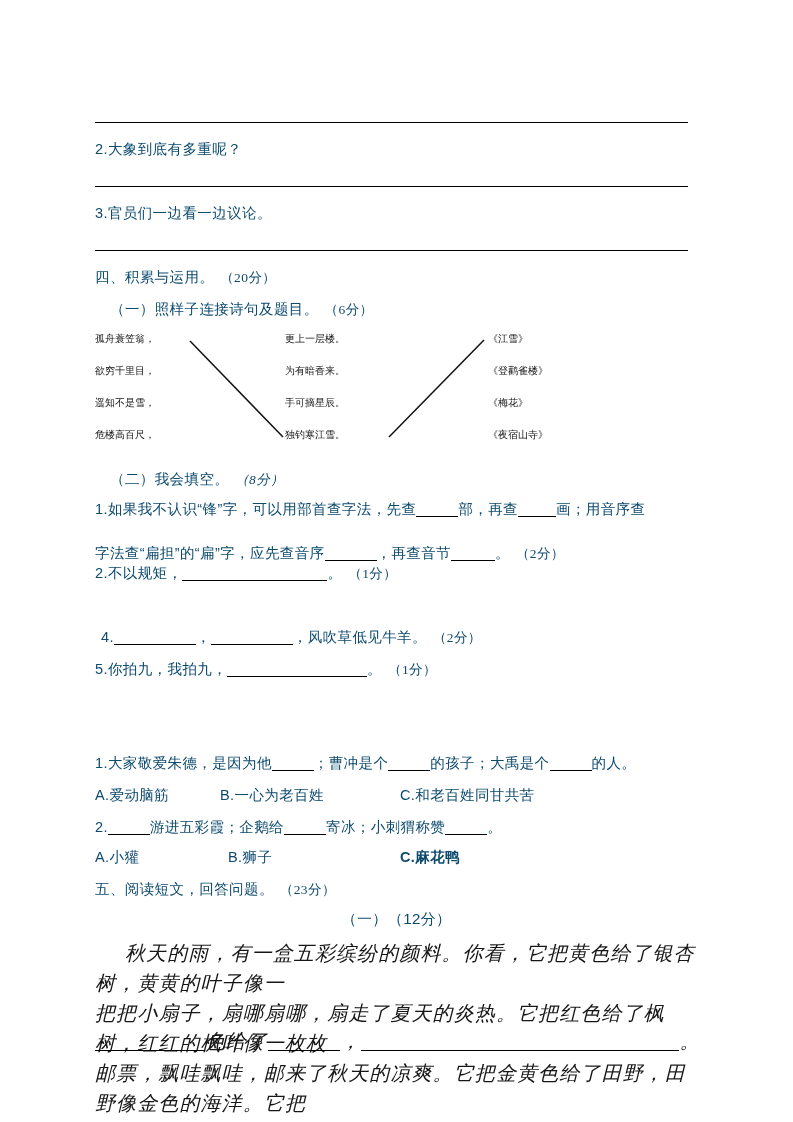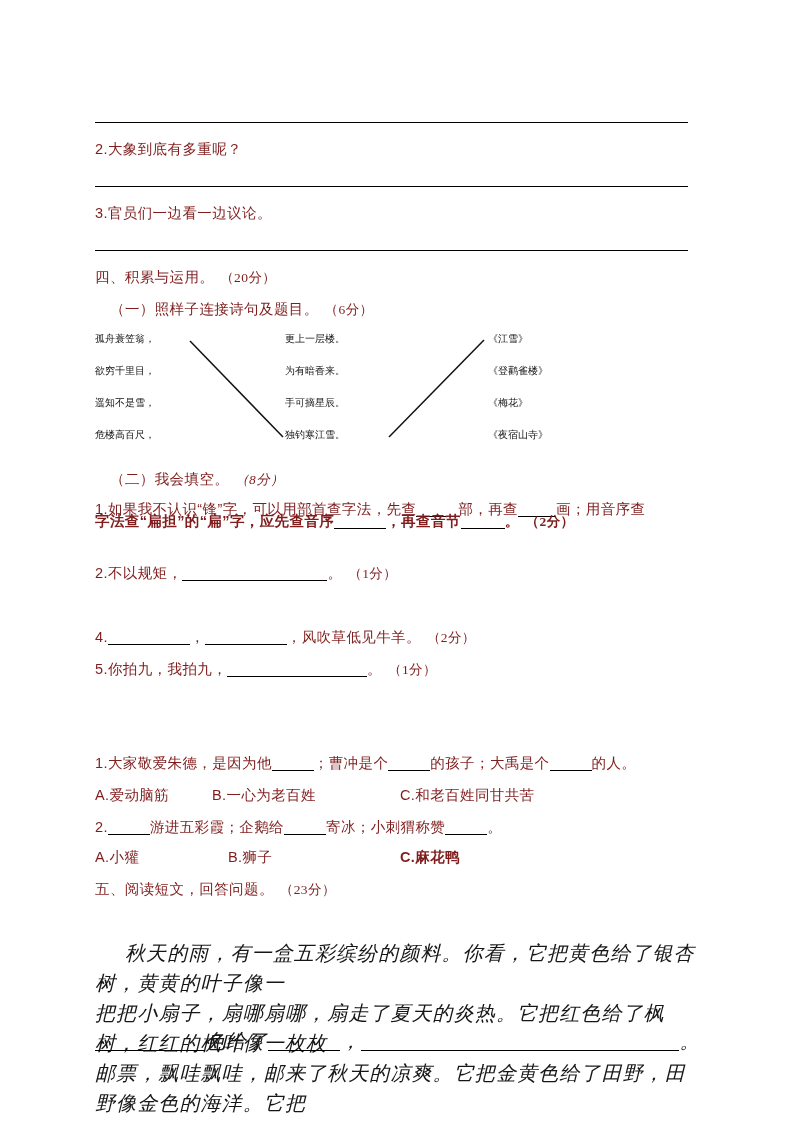--- a/index.html
+++ b/index.html
@@ -22,21 +22,21 @@
     width: 793px;
     height: 1122px;
   }
 
   
   .line {
     position: absolute;
     white-space: nowrap;
     font-size: 14.5px;
     letter-spacing: 0.4px;
-    color: #7f1d1d;
+    color: #0c4a6e;
   }
   .sans   { font-family: "Liberation Sans", "DejaVu Sans", sans-serif; }
 
   .score  { font-family: "Liberation Serif", "DejaVu Serif", serif; font-size: 13.5px; }
 
   
   .rule {
     position: absolute;
     height: 0;
     border-top: 1.6px solid #000000;
@@ -121,47 +121,47 @@
   </svg>
 
   <div class="line sans" style="left:110px; top:470px;">
     <span>（二）我会填空。</span><span class="score" style="margin-left:6px;font-style:italic;">（8分）</span>
   </div>
 
   <div class="line sans" style="left:95px; top:500px;">
     <span>1.</span><span>如果我不认识“锋”字，可以用部首查字法，先查</span><span class="blank" style="width:42px;"></span><span>部，再查</span><span class="blank" style="width:38px;"></span><span>画；用音序查</span>
   </div>
 
-  <div class="line sans" style="left:95px; top:512px;font-weight:bold;">
+  <div class="line sans" style="left:95px; top:544px;">
     <span>字法查“扁担”的“扁”字，应先查音序</span><span class="blank" style="width:52px;"></span><span>，再查音节</span><span class="blank" style="width:44px;"></span><span>。</span><span class="score" style="margin-left:6px;">（2分）</span>
   </div>
 
   <div class="line sans" style="left:95px; top:564px;">
     <span>2.</span><span>不以规矩，</span><span class="blank" style="width:145px;"></span><span>。</span><span class="score" style="margin-left:6px;">（1分）</span>
   </div>
 
 
-  <div class="line sans" style="left:95px; top:628px;">
+  <div class="line sans" style="left:101px; top:628px;">
     <span>4.</span><span class="blank" style="width:82px;"></span><span>，</span><span class="blank" style="width:82px;"></span><span>，风吹草低见牛羊。</span><span class="score" style="margin-left:6px;">（2分）</span>
   </div>
 
   <div class="line sans" style="left:95px; top:660px;">
     <span>5.</span><span>你拍九，我拍九，</span><span class="blank" style="width:140px;"></span><span>。</span><span class="score" style="margin-left:6px;">（1分）</span>
   </div>
 
 
 
   <div class="line sans" style="left:95px; top:754px;">
     <span>1.</span><span>大家敬爱朱德，是因为他</span><span class="blank" style="width:42px;"></span><span>；曹冲是个</span><span class="blank" style="width:42px;"></span><span>的孩子；大禹是个</span><span class="blank" style="width:42px;"></span><span>的人。</span>
   </div>
 
   <div class="line sans" style="left:95px; top:786px;">
     <span>A.</span><span>爱动脑筋</span>
   </div>
-  <div class="line sans" style="left:212px; top:786px;">
+  <div class="line sans" style="left:220px; top:786px;">
     <span>B.</span><span>一心为老百姓</span>
   </div>
   <div class="line sans" style="left:400px; top:786px;">
     <span>C.</span><span>和老百姓同甘共苦</span>
   </div>
 
   <div class="line sans" style="left:95px; top:818px;">
     <span>2.</span><span class="blank" style="width:42px;"></span><span>游进五彩霞；企鹅给</span><span class="blank" style="width:42px;"></span><span>寄冰；小刺猬称赞</span><span class="blank" style="width:42px;"></span><span>。</span>
   </div>
 
@@ -172,20 +172,21 @@
     <span>B.</span><span>狮子</span>
   </div>
   <div class="line sans" style="left:400px; top:848px;font-weight:bold;">
     <span>C.</span><span>麻花鸭</span>
   </div>
 
   <div class="line sans" style="left:95px; top:880px;">
     <span>五、阅读短文，回答问题。</span><span class="score" style="margin-left:6px;">（23分）</span>
   </div>
 
+  <div class="line sans center" style="left:0; top:910px; width:793px; text-align:center; font-size:15px;">（一）（12分）</div>
 
   <div class="passage" style="left:95px; top:938px; width:600px;">
     <div style="text-indent:30px;">秋天的雨，有一盒五彩缤纷的颜料。你看，它把黄色给了银杏树，黄黄的叶子像一</div>
     <div>把把小扇子，扇哪扇哪，扇走了夏天的炎热。它把红色给了枫树，红红的枫叶像一枚枚</div>
     <div>邮票，飘哇飘哇，邮来了秋天的凉爽。它把金黄色给了田野，田野像金色的海洋。它把</div>
   </div>
 
   <div class="passage" style="left:95px; top:1028px; width:620px; line-height:26px;">
     <span class="blank" style="width:110px;"></span><span>色给了</span><span class="blank" style="width:72px;"></span><span>，</span><span class="blank" style="width:318px;"></span><span>。</span>
   </div>

